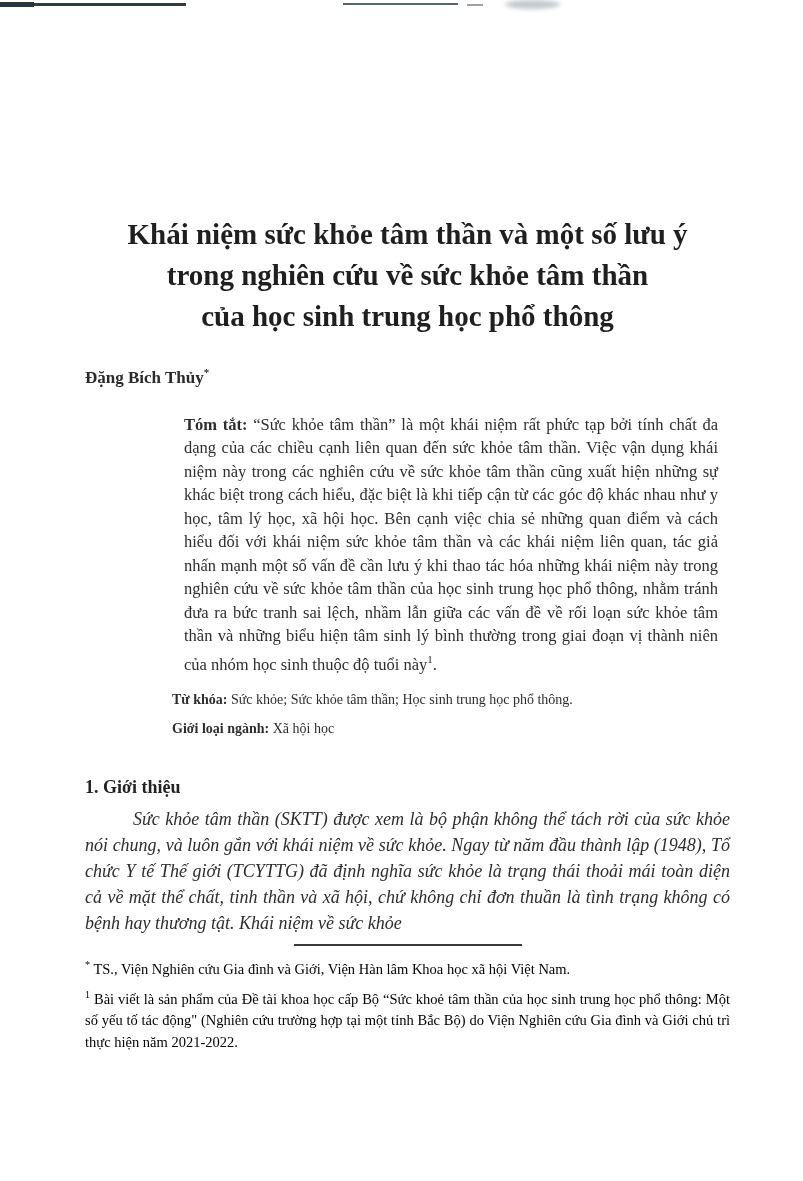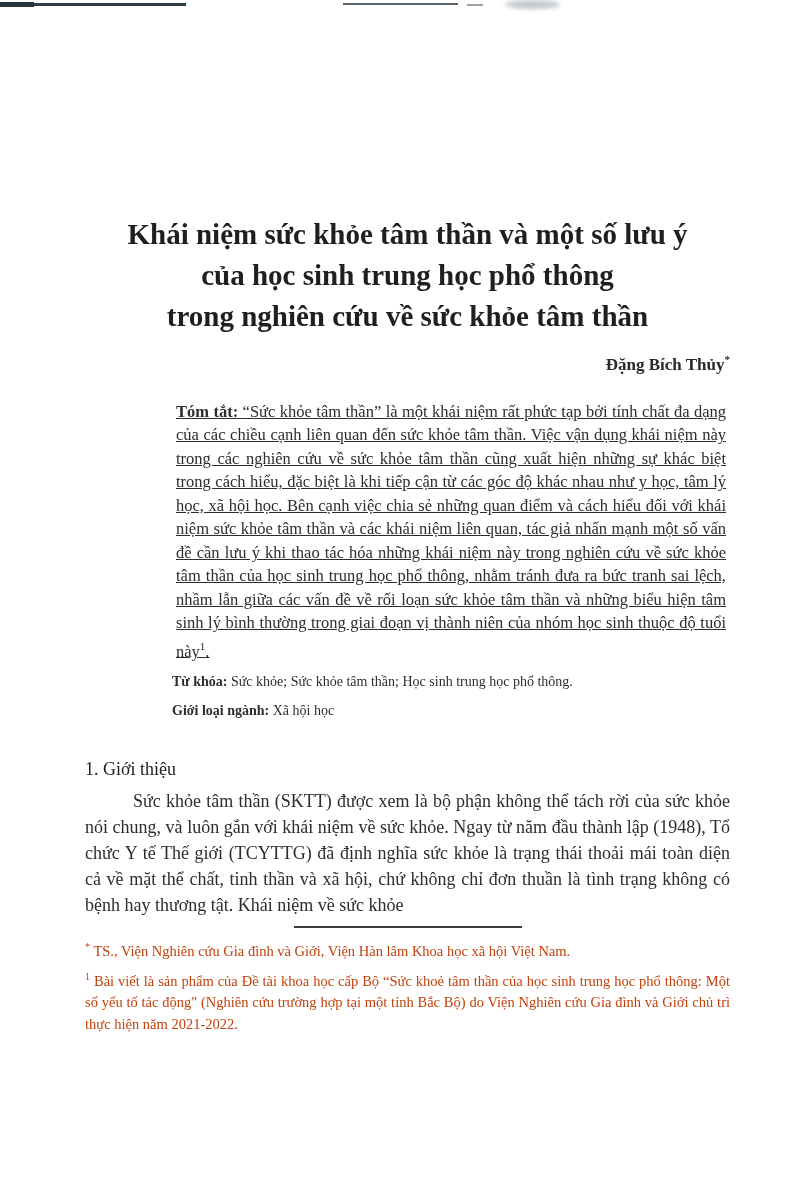--- a/index.html
+++ b/index.html
@@ -28,95 +28,95 @@
     margin: 0;
     text-align: center;
     font-size: 29px;
     line-height: 41px;
     font-weight: bold;
     color: #1f1f1f;
   }
   .title .tline { display: block; }
 
   .author {
-    margin-top: 16px;
-    text-align: right;
+    margin-top: 29px;
+    text-align: left;
     font-size: 17px;
     font-weight: bold;
     color: #2a2a2a;
   }
   .author sup { font-size: 11px; }
 
   .meta {
     margin-top: 25px;
     margin-left: 87px;
     width: 558px;
   }
   .abstract {
-    margin: 4px;
+    margin: 12px;
     font-size: 16.5px;
     line-height: 23.5px;
     text-align: justify;
-    text-decoration: underline;
   }
   .abstract sup, .kv sup { font-size: 11px; }
   .kv {
     margin: 6px 0 0 0;
     font-size: 14px;
     line-height: 23.5px;
     text-align: justify;
   }
   .kv.first { margin-top: 7px; }
 
   .section-heading {
     margin: 34px 0 0 0;
     font-size: 18px;
     line-height: 25px;
-    font-weight: normal;
+    font-weight: bold;
     color: #222222;
   }
   .body-par {
     margin: 6px 0 0 0;
     font-size: 18px;
     line-height: 26px;
     text-align: justify;
     text-indent: 48px;
+    font-style: italic;
   }
 
   .footnote-area { margin-top: 4px; }
   .fn-rule {
     width: 228px;
     border: 0;
     border-top: 2px solid #3a3a3a;
     height: 0;
   }
   .fn {
     margin: 4px 0 0 0;
     font-size: 14.5px;
     line-height: 21.5px;
     text-align: justify;
-    color: #c2410c;
+    color: #000000;
   }
   .fn sup { font-size: 10px; }
 </style>
 </head>
 <body>
 
 <div class="page">
 
   <div class="artifact art-a"></div>
   <div class="artifact art-a2"></div>
   <div class="artifact art-b"></div>
   <div class="artifact art-c"></div>
   <div class="artifact art-d"></div>
 
   <h1 class="title">
     <span class="tline">Khái niệm sức khỏe tâm thần và một số lưu ý</span>
+    <span class="tline">trong nghiên cứu về sức khỏe tâm thần</span>
     <span class="tline">của học sinh trung học phổ thông</span>
-    <span class="tline">trong nghiên cứu về sức khỏe tâm thần</span>
   </h1>
 
   <div class="author">
     <span>Đặng Bích Thủy</span><sup>*</sup>
   </div>
 
   <div class="meta">
     <p class="abstract">
       <b>Tóm tắt:</b>
       <span>“Sức khỏe tâm thần” là một khái niệm rất phức tạp bởi tính chất đa dạng của các chiều cạnh liên quan đến sức khỏe tâm thần. Việc vận dụng khái niệm này trong các nghiên cứu về sức khỏe tâm thần cũng xuất hiện những sự khác biệt trong cách hiểu, đặc biệt là khi tiếp cận từ các góc độ khác nhau như y học, tâm lý học, xã hội học. Bên cạnh việc chia sẻ những quan điểm và cách hiểu đối với khái niệm sức khỏe tâm thần và các khái niệm liên quan, tác giả nhấn mạnh một số vấn đề cần lưu ý khi thao tác hóa những khái niệm này trong nghiên cứu về sức khỏe tâm thần của học sinh trung học phổ thông, nhằm tránh đưa ra bức tranh sai lệch, nhầm lẫn giữa các vấn đề về rối loạn sức khỏe tâm thần và những biểu hiện tâm sinh lý bình thường trong giai đoạn vị thành niên của nhóm học sinh thuộc độ tuổi này</span><sup>1</sup><span>.</span>

